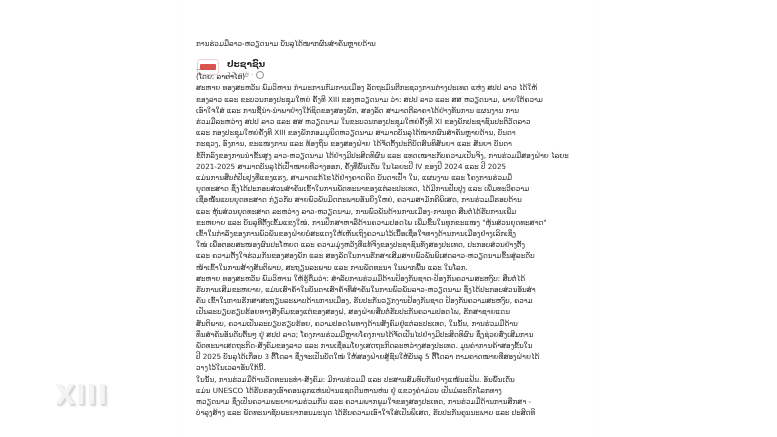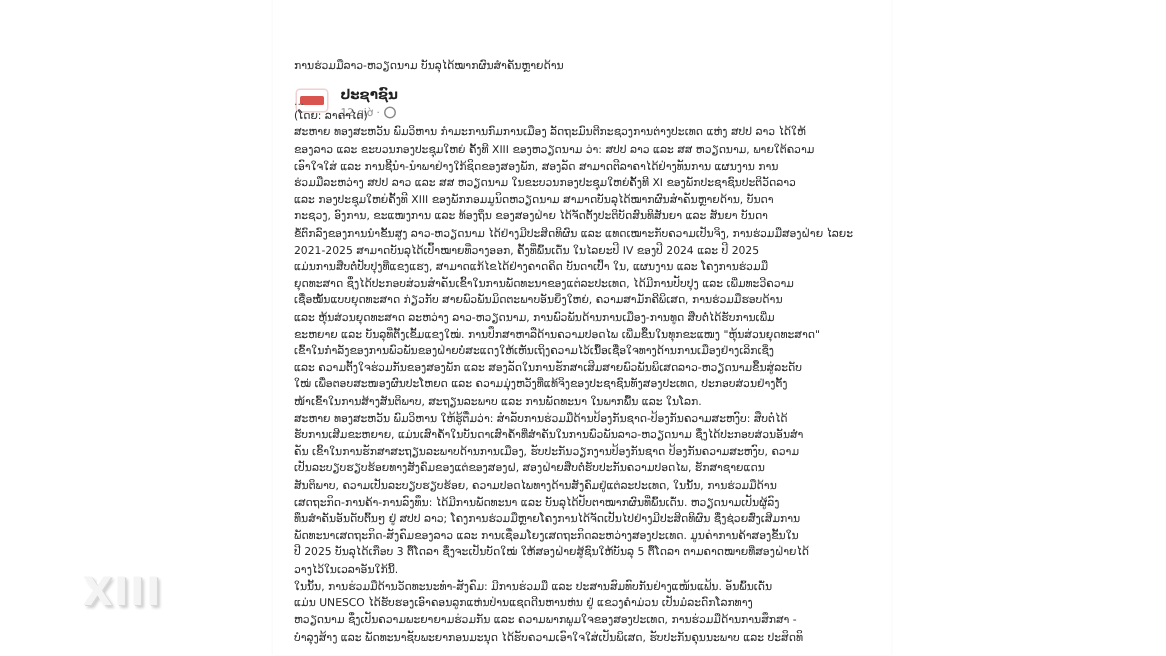--- a/index.html
+++ b/index.html
@@ -76,29 +76,28 @@
       <div class="para-line">ແລະ ກອງປະຊຸມໃຫຍ່ຄັ້ງທີ XIII ຂອງພັກກອມມູນິດຫວຽດນາມ ສາມາດບັນລຸໄດ້ໝາກຜົນສຳຄັນຫຼາຍດ້ານ, ບັນດາ</div>
       <div class="para-line">ກະຊວງ, ອົງການ, ຂະແໜງການ ແລະ ທ້ອງຖິ່ນ ຂອງສອງຝ່າຍ ໄດ້ຈັດຕັ້ງປະຕິບັດສົນທິສັນຍາ ແລະ ສັນຍາ ບັນດາ</div>
       <div class="para-line">ຂໍ້ຕົກລົງຂອງການນຳຂັ້ນສູງ ລາວ-ຫວຽດນາມ ໄດ້ຢ່າງມີປະສິດທິຜົນ ແລະ ແທດເໝາະກັບຄວາມເປັນຈິງ, ການຮ່ວມມືສອງຝ່າຍ ໄລຍະ</div>
       <div class="para-line">2021-2025 ສາມາດບັນລຸໄດ້ເປົ້າໝາຍທີ່ວາງອອກ, ຄັ້ງທີ່ພົ້ນເດັ່ນ ໃນໄລຍະປີ IV ຂອງປີ 2024 ແລະ ປີ 2025</div>
       <div class="para-line">ແມ່ນການສືບຕໍ່ປັບປຸງທີ່ແຂງແຮງ, ສາມາດແກ້ໄຂໄດ້ຢ່າງຄາດຄິດ ບັນດາເປົ້າ          ໃນ, ແຜນງານ ແລະ ໂຄງການຮ່ວມມື</div>
       <div class="para-line">ຍຸດທະສາດ ຊຶ່ງໄດ້ປະກອບສ່ວນສຳຄັນເຂົ້າໃນການພັດທະນາຂອງແຕ່ລະປະເທດ, ໄດ້ມີການປັບປຸງ ແລະ ເພີ່ມທະວີຄວາມ</div>
       <div class="para-line">ເຊື່ອໝັ້ນແບບຍຸດທະສາດ ກ່ຽວກັບ ສາຍພົວພັນມິດຕະພາບອັນຍິ່ງໃຫຍ່, ຄວາມສາມັກຄີພິເສດ, ການຮ່ວມມືຮອບດ້ານ</div>
       <div class="para-line">ແລະ ຫຸ້ນສ່ວນຍຸດທະສາດ ລະຫວ່າງ ລາວ-ຫວຽດນາມ, ການພົວພັນດ້ານການເມືອງ-ການທູດ ສືບຕໍ່ໄດ້ຮັບການເພີ່ມ</div>
       <div class="para-line">ຂະຫຍາຍ ແລະ ບັນລຸທີ່ຕັ້ງເຂັ້ມແຂງໃໝ່. ການປຶກສາຫາລືດ້ານຄວາມປອດໄພ ເພີ່ມຂຶ້ນໃນທຸກຂະແໜງ "ຫຸ້ນສ່ວນຍຸດທະສາດ"</div>
       <div class="para-line">ເຂົ້າໃນກຳລັງຂອງການພົວພັນຂອງຝ່າຍບໍ່ສະແດງໃຫ້ເຫັນເຖິງຄວາມໄວ້ເນື້ອເຊື່ອໃຈທາງດ້ານການເມືອງຢ່າງເລິກເຊິ່ງ</div>
+      <div class="para-line">ໃໝ່ ເພື່ອຕອບສະໜອງຜົນປະໂຫຍດ ແລະ ຄວາມມຸ່ງຫວັງທີ່ແທ້ຈິງຂອງປະຊາຊົນທັງສອງປະເທດ, ປະກອບສ່ວນຢ່າງຕັ້ງ</div>
       <div class="para-line">ແລະ ຄວາມຕັ້ງໃຈຮ່ວມກັນຂອງສອງພັກ ແລະ ສອງລັດໃນການຮັກສາເສີມສາຍພົວພັນພິເສດລາວ-ຫວຽດນາມຂຶ້ນສູ່ລະດັບ</div>
-      <div class="para-line">ໃໝ່ ເພື່ອຕອບສະໜອງຜົນປະໂຫຍດ ແລະ ຄວາມມຸ່ງຫວັງທີ່ແທ້ຈິງຂອງປະຊາຊົນທັງສອງປະເທດ, ປະກອບສ່ວນຢ່າງຕັ້ງ</div>
       <div class="para-line">ໜ້າເຂົ້າໃນການສ້າງສັນຕິພາບ, ສະຖຽນລະພາບ ແລະ ການພັດທະນາ ໃນພາກພື້ນ ແລະ ໃນໂລກ.</div>
       <div class="para-line"> ສະຫາຍ ທອງສະຫວັນ ພົມວິຫານ ໃຫ້ຮູ້ຕື່ມວ່າ: ສຳລັບການຮ່ວມມືດ້ານປ້ອງກັນຊາດ-ປ້ອງກັນຄວາມສະຫງົບ: ສືບຕໍ່ໄດ້</div>
       <div class="para-line">ຮັບການເສີມຂະຫຍາຍ, ແມ່ນເສົາຄ້ຳໃນບັນດາເສົາຄ້ຳທີ່ສຳຄັນໃນການພົວພັນລາວ-ຫວຽດນາມ ຊຶ່ງໄດ້ປະກອບສ່ວນອັນສຳ</div>
       <div class="para-line">ຄັນ ເຂົ້າໃນການຮັກສາສະຖຽນລະພາບດ້ານການເມືອງ, ຮັບປະກັນວຽກງານປ້ອງກັນຊາດ ປ້ອງກັນຄວາມສະຫງົບ, ຄວາມ</div>
       <div class="para-line">ເປັນລະບຽບຮຽບຮ້ອຍທາງສັງຄົມຂອງແຕ່ຂອງສອງຝ, ສອງຝ່າຍສືບຕໍ່ຮັບປະກັນຄວາມປອດໄພ, ຮັກສາຊາຍແດນ</div>
       <div class="para-line">ສັນຕິພາບ, ຄວາມເປັນລະບຽບຮຽບຮ້ອຍ, ຄວາມປອດໄພທາງດ້ານສັງຄົມຢູ່ແຕ່ລະປະເທດ, ໃນນັ້ນ, ການຮ່ວມມືດ້ານ</div>
-      <div class="para-line">ເສດຖະກິດ-ການຄ້າ-ການລົງທຶນ: ໄດ້ມີການພັດທະນາ ແລະ ບັນລຸໄດ້ປັບຕາໝາກຜົນທີ່ພົ້ນເດັ່ນ. ຫວຽດນາມເປັນຜູ້ລົງ</div>
       <div class="para-line">ທຶນສຳຄັນອັນດັບຕົ້ນໆ ຢູ່ ສປປ ລາວ; ໂຄງການຮ່ວມມືຫຼາຍໂຄງການໄດ້ຈັດເປັນໄປຢ່າງມີປະສິດທິຜົນ ຊຶ່ງຊ່ວຍສົ່ງເສີມການ</div>
       <div class="para-line">ພັດທະນາເສດຖະກິດ-ສັງຄົມຂອງລາວ ແລະ ການເຊື່ອມໂຍງເສດຖະກິດລະຫວ່າງສອງປະເທດ. ມູນຄ່າການຄ້າສອງຂັ້ນໃນ</div>
       <div class="para-line">ປີ 2025 ບັນລຸໄດ້ເກືອບ 3 ຕື້ໂດລາ ຊຶ່ງຈະເປັນບັດໃໝ່ ໃຫ້ສອງຝ່າຍສູ້ຊົນໃຫ້ບັນລຸ 5 ຕື້ໂດລາ ຕາມຄາດໝາຍທີ່ສອງຝ່າຍໄດ້</div>
       <div class="para-line">ວາງໄວ້ໃນເວລາອັນໃກ້ນີ້.</div>
       <div class="para-line">ໃນນັ້ນ, ການຮ່ວມມືດ້ານວັດທະນະທຳ-ສັງຄົມ: ມີການຮ່ວມມື ແລະ ປະສານສົມທົບກັນຢ່າງແໜ້ນແຟ້ນ. ອັນພົ້ນເດັ່ນ</div>
       <div class="para-line">ແມ່ນ UNESCO ໄດ້ຮັບຮອງເອົາຄອນລູກແຫ່ນປ່ານແຊດດີນຫານຫ່ນ ຢູ່ ແຂວງຄຳມ່ວນ ເປັນມໍລະດົກໂລກທາງ</div>
       <div class="para-line">ຫວຽດນາມ ຊຶ່ງເປັນຄວາມພະຍາຍາມຮ່ວມກັນ ແລະ ຄວາມພາກພູມໃຈຂອງສອງປະເທດ, ການຮ່ວມມືດ້ານການສຶກສາ -</div>
       <div class="para-line">ບຳລຸງສ້າງ ແລະ ພັດທະນາຊັບພະຍາກອນມະນຸດ ໄດ້ຮັບຄວາມເອົາໃຈໃສ່ເປັນພິເສດ, ຮັບປະກັນຄຸນນະພາບ ແລະ ປະສິດທິ</div>
     </div>
 </div>

